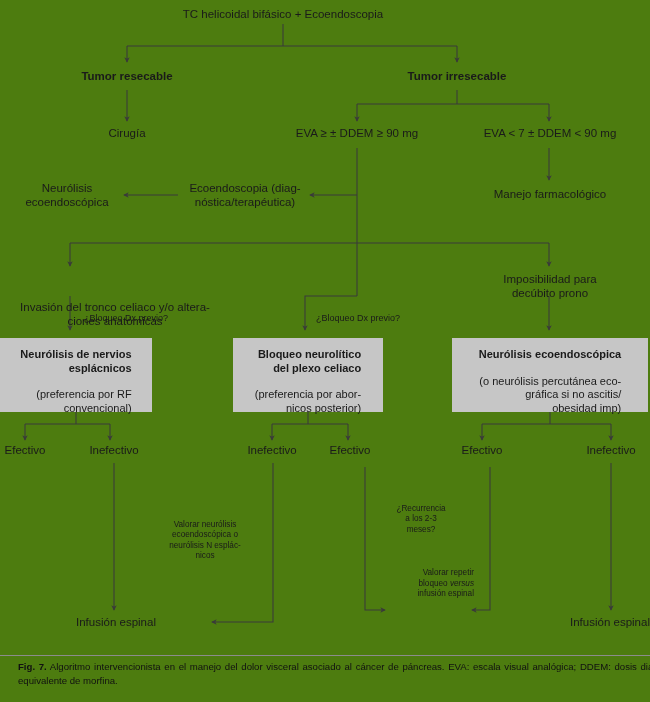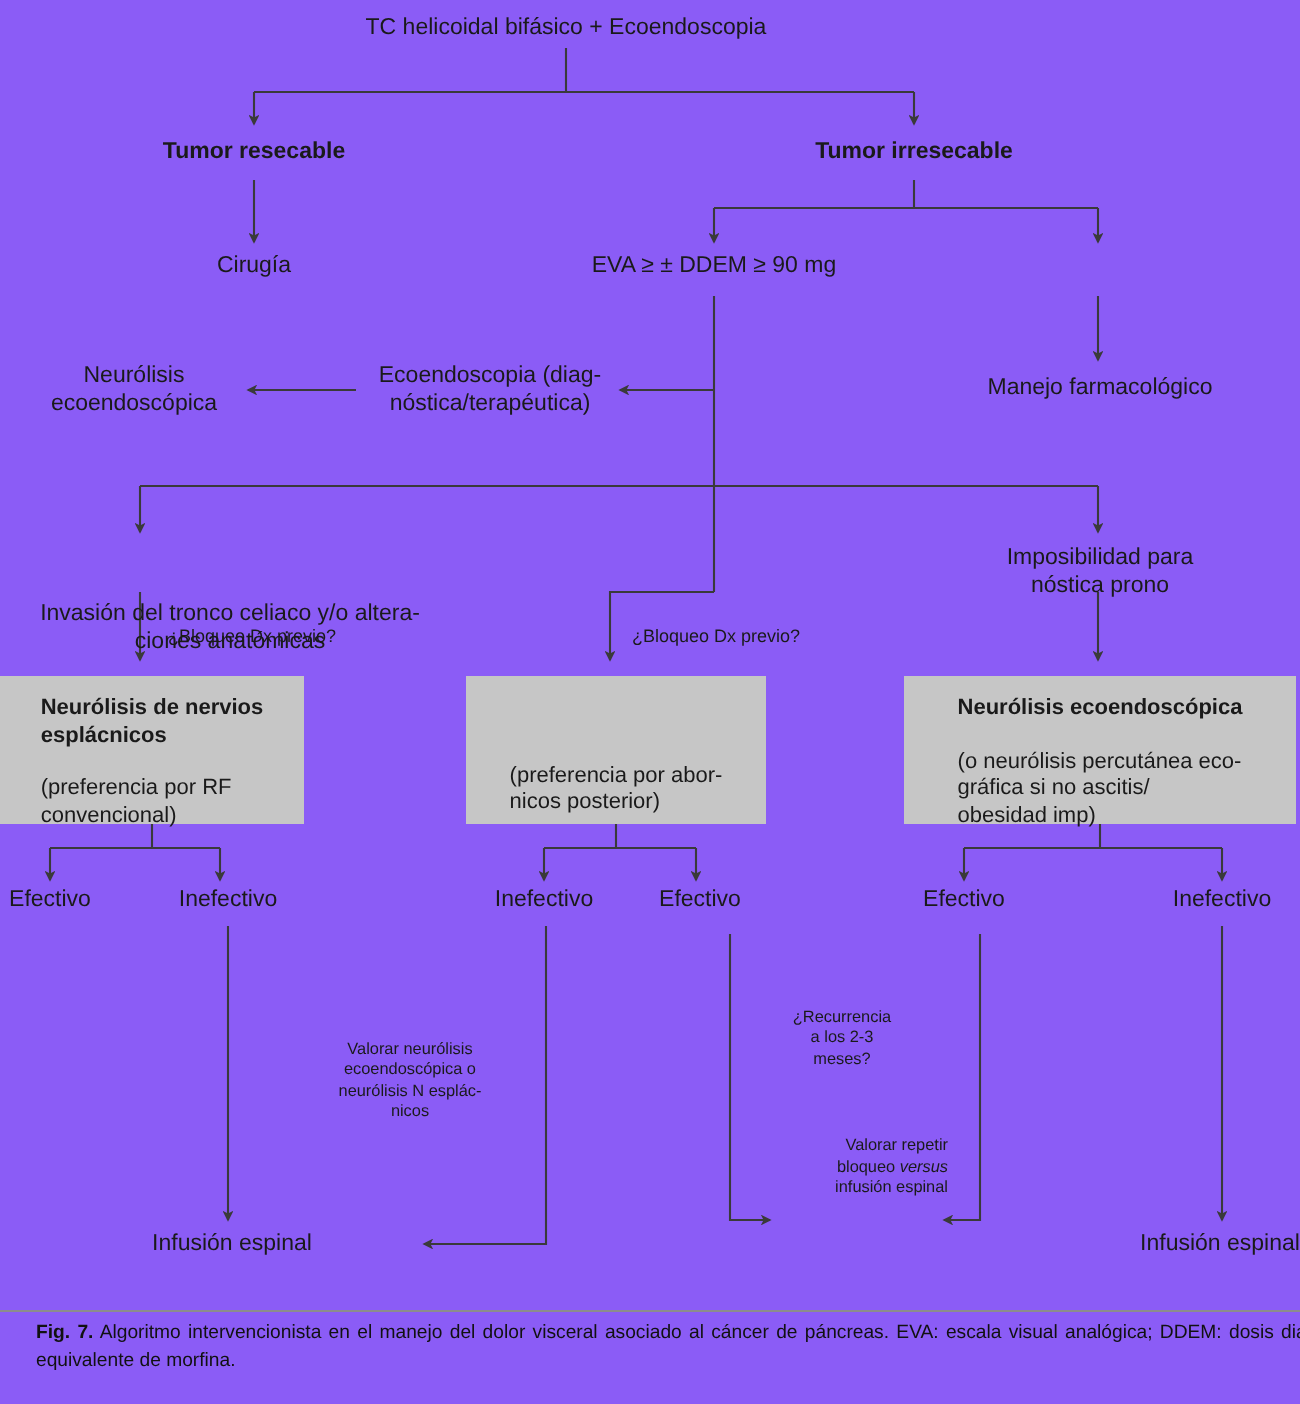--- a/index.html
+++ b/index.html
@@ -7,21 +7,21 @@
   body{
     font-family:"Liberation Sans","DejaVu Sans",sans-serif;
     color:#1a1a1a;
     -webkit-font-smoothing:antialiased;
   }
   #figure{
     position:relative;
     width:650px;
     height:702px;
     overflow:hidden;
-    background:#8b5cf6;
+    background:#4d7c0f;
   }
   #diagram{
     position:absolute;
     left:0; top:0;
     width:650px;
     height:648px;
   }
   svg.lines{
     position:absolute;
     left:0; top:0;
@@ -35,21 +35,21 @@
     line-height:1.18;
     white-space:pre-line;
   }
   .t-plain{ font-size:11.5px; }
   .t-bold{ font-size:11.5px; font-weight:bold; }
   .t-small{ font-size:9px; }
   .t-tiny{ font-size:8.2px; line-height:1.25; }
   .greybox{
     position:absolute;
     background:#c6c6c6;
-    text-align:left;
+    text-align:right;
     display:flex;
     align-items:center;
     justify-content:center;
     line-height:1.22;
     white-space:pre-line;
     font-size:11px;
   }
   .greybox .gb-title{ font-weight:bold; }
   .greybox .gb-sub{ font-weight:normal; }
   .gb-inner{ padding:0 4px; }
@@ -148,51 +148,53 @@
     <div class="node t-plain" style="left:153px; top:8px; width:260px;">TC helicoidal bifásico + Ecoendoscopia</div>
 
     <div class="node t-bold" style="left:377px; top:70px; width:160px;">Tumor irresecable</div>
 
     <div class="node t-bold" style="left:47px; top:70px; width:160px;">Tumor resecable</div>
 
     <div class="node t-plain" style="left:67px; top:127px; width:120px;">Cirugía</div>
 
     <div class="node t-plain" style="left:272px; top:127px; width:170px;">EVA ≥ ± DDEM ≥ 90 mg</div>
 
+    <div class="node t-plain" style="left:464px; top:127px; width:172px;">EVA &lt; 7 ± DDEM &lt; 90 mg</div>
 
     <div class="node t-plain" style="left:180px; top:182px; width:130px;">Ecoendoscopia (diag-
 nóstica/terapéutica)</div>
 
     <div class="node t-plain" style="left:10px; top:182px; width:114px;">Neurólisis
 ecoendoscópica</div>
 
     <div class="node t-plain" style="left:474px; top:188px; width:152px;">Manejo farmacológico</div>
 
     <div class="node t-plain" style="left:2px; top:273px; width:226px;margin-top:28px;">Invasión del tronco celiaco y/o altera-
 ciones anatómicas</div>
 
     <div class="node t-plain" style="left:472px; top:273px; width:156px;">Imposibilidad para
-nóstica prono</div>
+decúbito prono</div>
 
     <div class="node t-small" style="left:84px; top:313px; width:120px; text-align:left;">¿Bloqueo Dx previo?</div>
 
     <div class="node t-small" style="left:316px; top:313px; width:120px; text-align:left;">¿Bloqueo Dx previo?</div>
 
     <div class="greybox" style="left:0px; top:338px; width:152px; height:74px;">
       <div class="gb-inner">
         <span class="gb-title">Neurólisis de nervios
 esplácnicos</span><br>
         <span class="gb-sub">(preferencia por RF
 convencional)</span>
       </div>
     </div>
 
     <div class="greybox" style="left:233px; top:338px; width:150px; height:74px;">
       <div class="gb-inner">
-        <br>
+        <span class="gb-title">Bloqueo neurolítico
+del plexo celiaco</span><br>
         <span class="gb-sub">(preferencia por abor-
 nicos posterior)</span>
       </div>
     </div>
 
     <div class="greybox" style="left:452px; top:338px; width:196px; height:74px;">
       <div class="gb-inner">
         <span class="gb-title">Neurólisis ecoendoscópica</span><br>
         <span class="gb-sub">(o neurólisis percutánea eco-
 gráfica si no ascitis/

